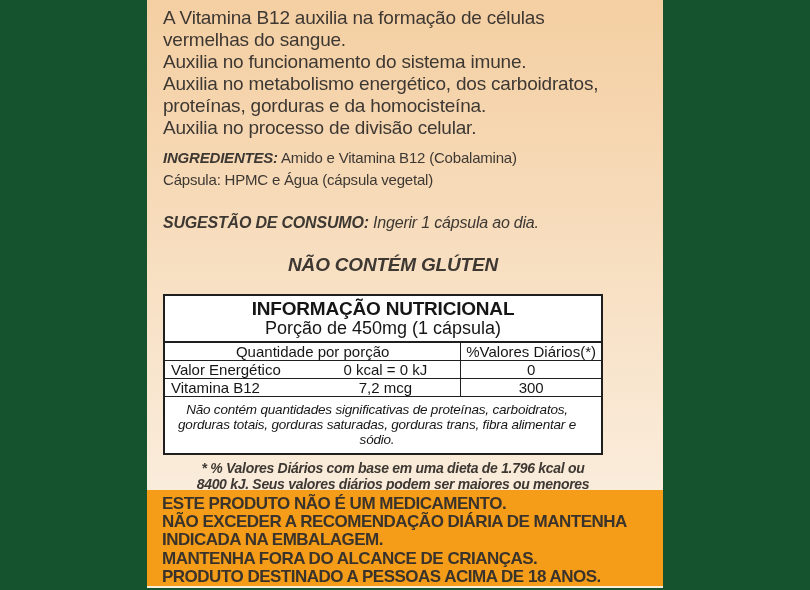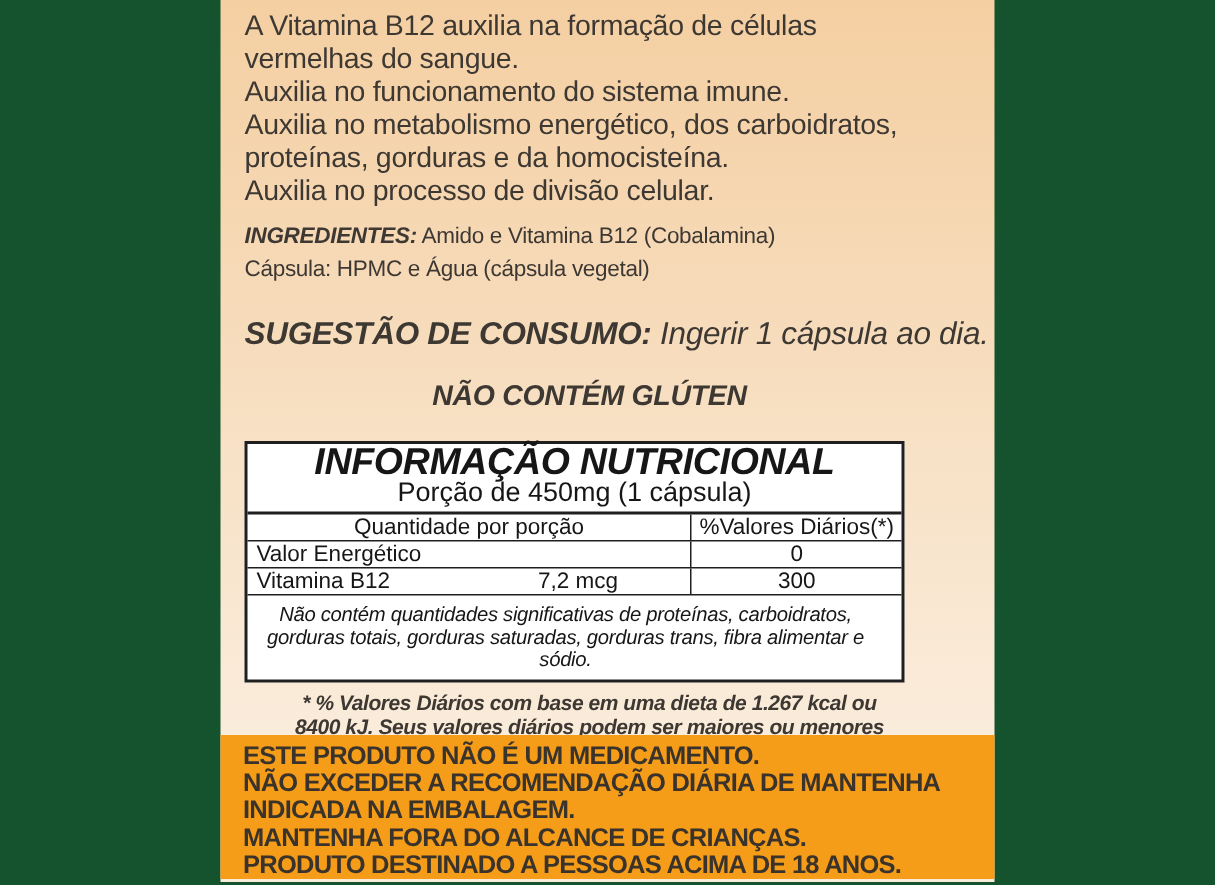--- a/index.html
+++ b/index.html
@@ -8,30 +8,30 @@
     font-family:"Liberation Sans","DejaVu Sans",sans-serif;color:#3e3833;
   }
   .label-strip{
     position:absolute;left:147px;top:0;width:516px;height:588px;
     background:linear-gradient(to bottom,#f4cfa2 0px,#f6d8b4 160px,#f8e3c9 330px,#faecdb 490px);
   }
   .content{position:relative;padding:7px 8px 0 16px;}
   .benefits div{font-size:19px;line-height:22px;letter-spacing:-0.2px;white-space:nowrap;}
   .ingredients{margin-top:8px;font-size:15px;line-height:22px;letter-spacing:-0.2px;}
   .ingredients .lbl{font-weight:bold;font-style:italic;}
-  .consumption{margin-top:21px;font-size:21px;line-height:22px;letter-spacing:-0.2px;white-space:nowrap;}
+  .consumption{margin-top:21px;font-size:16px;line-height:22px;letter-spacing:-0.2px;white-space:nowrap;}
   .consumption .lbl{font-weight:bold;font-style:italic;}
   .consumption .txt{font-style:italic;}
   .gluten{margin-top:20px;width:440px;margin-left:10px;text-align:center;
     font-weight:bold;font-style:italic;font-size:19px;letter-spacing:-0.2px;}
   .ntable{
     margin-top:18px;width:436px;background:#ffffff;border:2px solid #1f1f1f;color:#161616;
   }
   .nt-head{text-align:center;padding:2px 0 3px 0;border-bottom:2px solid #1f1f1f;}
-  .nt-title{font-weight:bold;font-style:italic;font-size:25px;line-height:21px;letter-spacing:-0.2px;}
+  .nt-title{font-weight:bold;font-size:19px;line-height:21px;letter-spacing:-0.2px;}
   .nt-serving{font-size:18px;line-height:19px;}
   .nt-row{display:flex;border-bottom:1px solid #1f1f1f;font-size:15px;line-height:17px;}
   .nt-row:last-child{border-bottom:none;}
   .nt-colL{width:296px;display:flex;align-items:center;}
   .nt-colR{width:140px;border-left:1px solid #1f1f1f;text-align:center;
     display:flex;align-items:center;justify-content:center;}
   .nt-colhead .nt-colL{justify-content:center;}
   .nt-name{padding-left:6px;flex:1;text-align:left;}
   .nt-amount{width:150px;text-align:center;}
   .nt-foot{padding:5px 16px 6px 4px;text-align:center;font-style:italic;
@@ -78,41 +78,42 @@
           <div class="nt-title">INFORMAÇÃO NUTRICIONAL</div>
           <div class="nt-serving">Porção de 450mg (1 cápsula)</div>
         </div>
         <div class="nt-row nt-colhead">
           <div class="nt-colL">Quantidade por porção</div>
           <div class="nt-colR">%Valores Diários(*)</div>
         </div>
         <div class="nt-row">
           <div class="nt-colL">
             <div class="nt-name">Valor Energético</div>
+            <div class="nt-amount">0 kcal = 0 kJ</div>
           </div>
           <div class="nt-colR">0</div>
         </div>
         <div class="nt-row">
           <div class="nt-colL">
             <div class="nt-name">Vitamina B12</div>
             <div class="nt-amount">7,2 mcg</div>
           </div>
           <div class="nt-colR">300</div>
         </div>
         <div class="nt-row">
           <div class="nt-foot" style="width:100%;">
             <div>Não contém quantidades significativas de proteínas, carboidratos,</div>
             <div>gorduras totais, gorduras saturadas, gorduras trans, fibra alimentar e</div>
             <div>sódio.</div>
           </div>
         </div>
       </div>
 
       <div class="dv-note">
-        <div>* % Valores Diários com base em uma dieta de 1.267 kcal ou</div>
+        <div>* % Valores Diários com base em uma dieta de 1.796 kcal ou</div>
         <div>8400 kJ. Seus valores diários podem ser maiores ou menores</div>
         <div>dependendo de suas necessidades energéticas.</div>
       </div>
 
     </div>
 
     <div class="warn-band" style="background:#f59d18;">
       <div>ESTE PRODUTO NÃO É UM MEDICAMENTO.</div>
       <div>NÃO EXCEDER A RECOMENDAÇÃO DIÁRIA DE MANTENHA</div>
       <div>INDICADA NA EMBALAGEM.</div>

